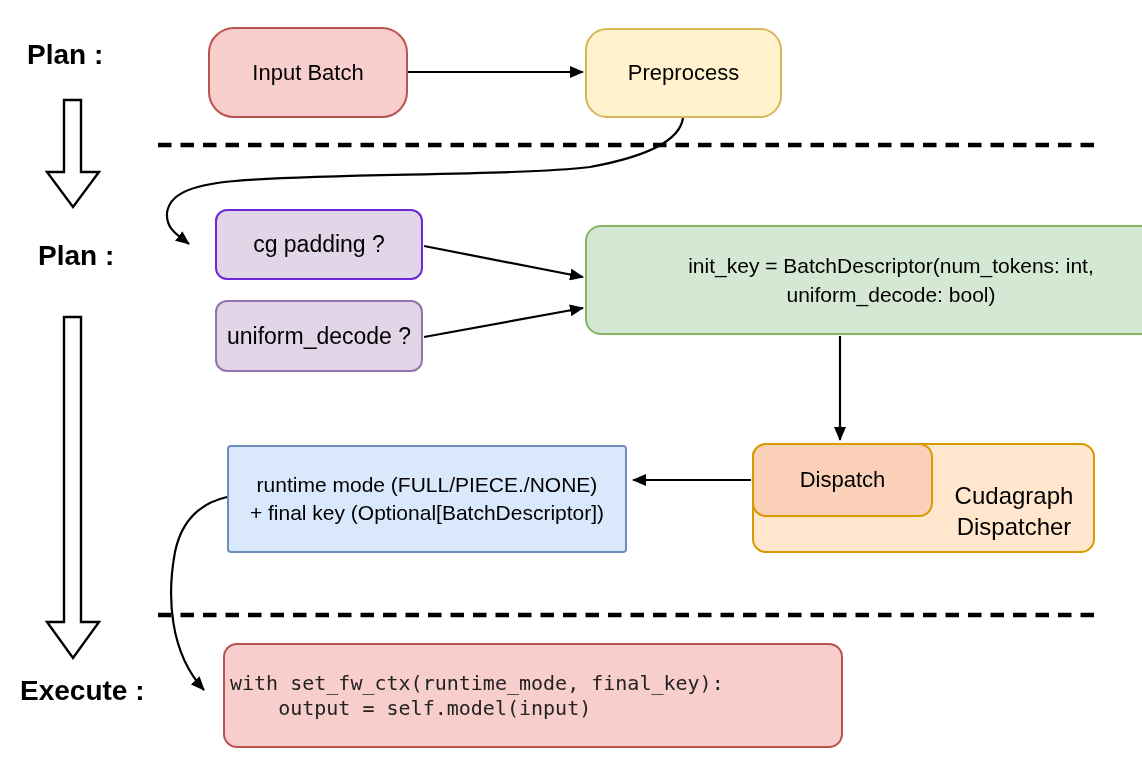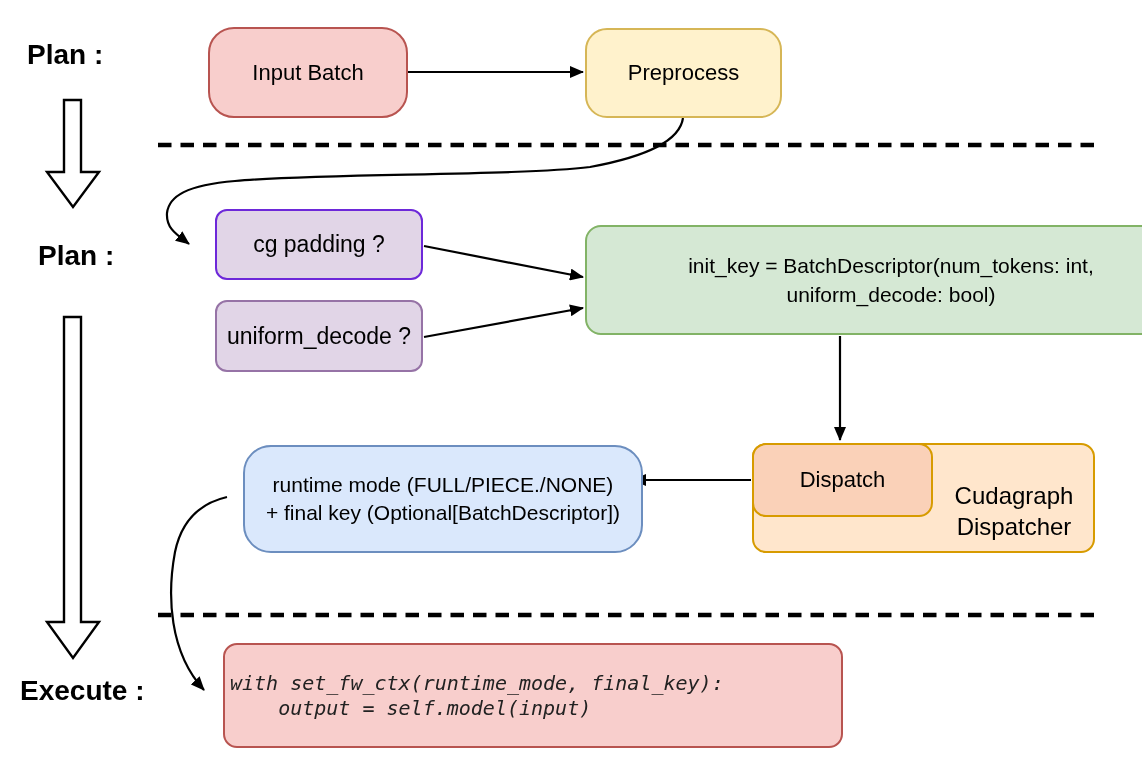--- a/index.html
+++ b/index.html
@@ -48,22 +48,22 @@
     left: 215px; top: 300px; width: 208px; height: 72px;
     background: #E1D5E7; border: 2px solid #9673A6; border-radius: 12px;
     font-size: 23px;
   }
   .node-init-key {
     left: 585px; top: 225px; width: 612px; height: 110px;
     background: #D5E8D4; border: 2px solid #82B366; border-radius: 16px;
     font-size: 21px; line-height: 29px;
   }
   .node-runtime-mode {
-    left: 243px; top: 445px; width: 400px; height: 108px;
-    background: #DAE8FC; border: 2px solid #6C8EBF; border-radius: 28px;
+    left: 227px; top: 445px; width: 400px; height: 108px;
+    background: #DAE8FC; border: 2px solid #6C8EBF; border-radius: 4px;
     font-size: 21px; line-height: 28px;
   }
   .node-cudagraph-outer {
     left: 752px; top: 443px; width: 343px; height: 110px;
     background: #FFE6CC; border: 2px solid #D79B00; border-radius: 14px;
   }
   .cudagraph-label {
     position: absolute;
     left: 933px; top: 443px; width: 162px; height: 136px;
     display: flex; align-items: center; justify-content: center;
@@ -78,21 +78,20 @@
   .node-execute-code {
     left: 223px; top: 643px; width: 620px; height: 105px;
     background: #F8CECC; border: 2px solid #B85450; border-radius: 14px;
     justify-content: flex-start;
     padding-left: 5px;
     font-family: "DejaVu Sans Mono", "Liberation Mono", monospace;
     font-size: 20px; line-height: 25px;
     color: #222;
     text-align: left;
     white-space: pre;
-    font-style: italic;
   }
 </style>
 </head>
 <body>
 
 <div class="stage">
 
   <svg class="layer" width="1142" height="770" viewBox="0 0 1142 770">
     <defs>
       <marker id="arrow" markerWidth="16" markerHeight="12" refX="13" refY="6" orient="auto" markerUnits="userSpaceOnUse">

